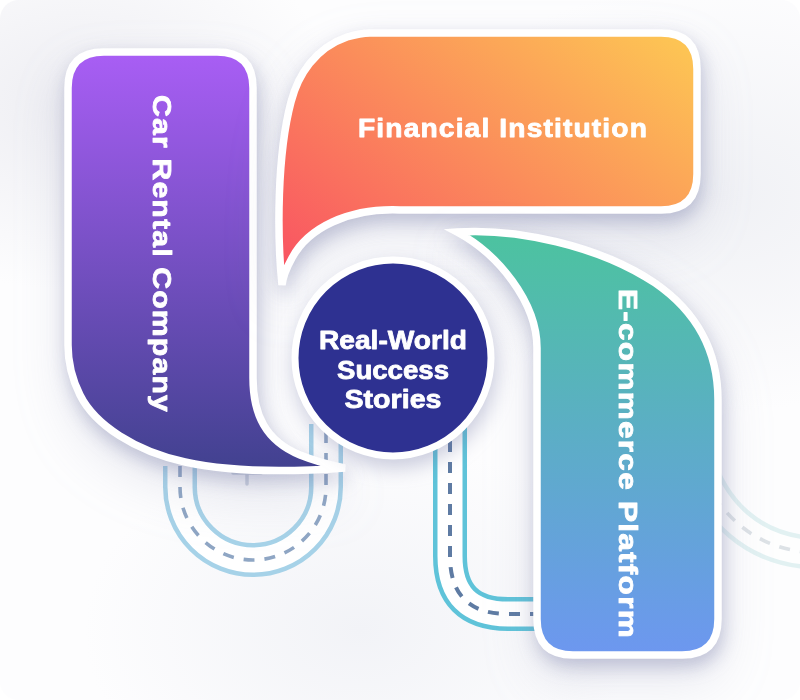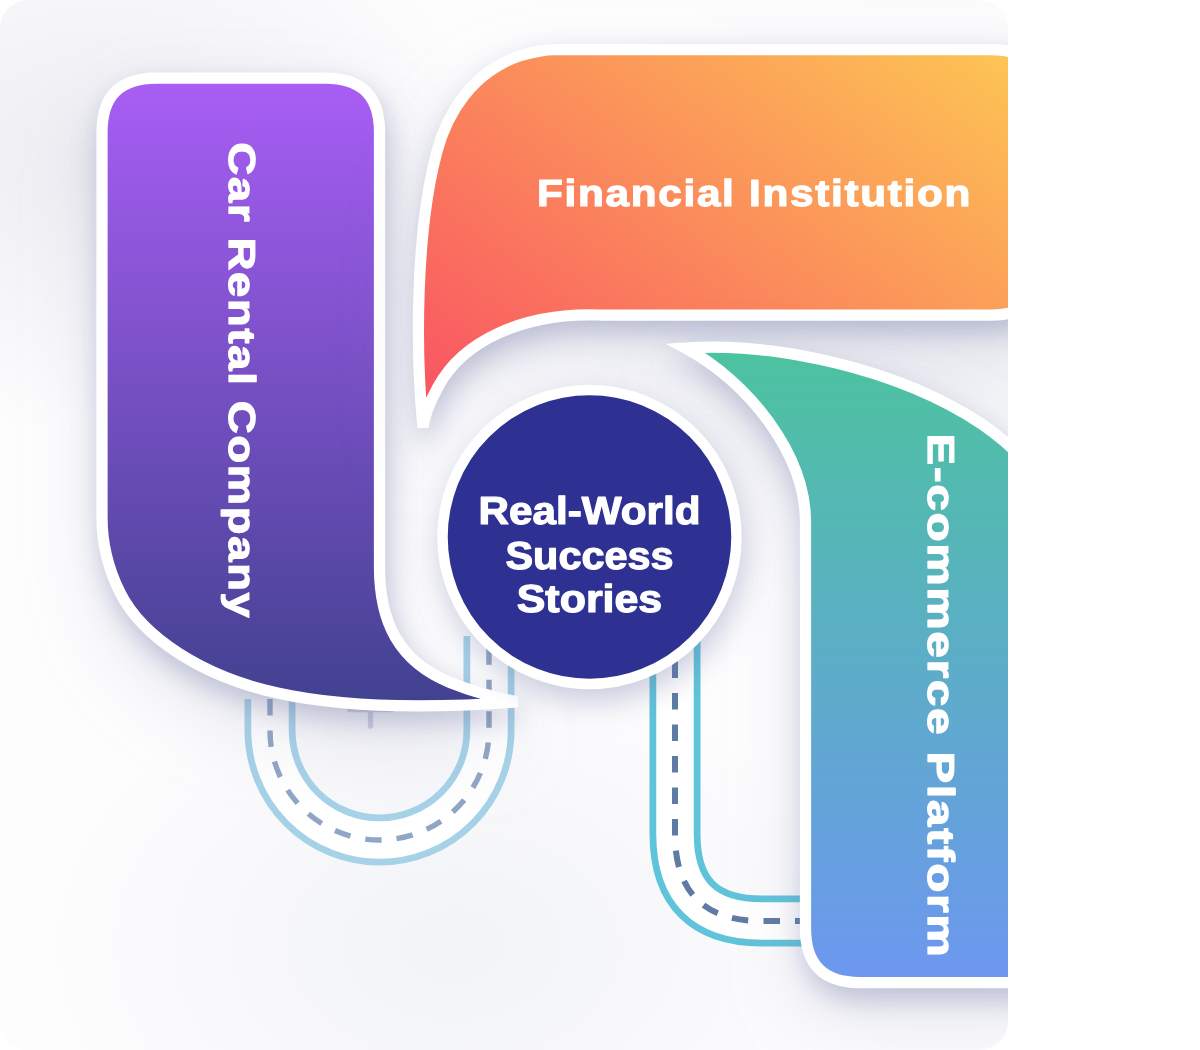--- a/index.html
+++ b/index.html
@@ -1,17 +1,17 @@
 <!DOCTYPE html>
 <html><head>
 <meta charset="utf-8">
 <style>
   html,body{margin:0;padding:0;background:#ffffff;}
   .stage{
-    position:relative;width:672px;height:700px;overflow:hidden;
+    position:relative;width:800px;height:700px;overflow:hidden;
     background:
       radial-gradient(420px 300px at 10% 15%, #ededf2 0%, rgba(237,237,242,0) 62%),
       radial-gradient(520px 360px at 90% 28%, #f0f1f5 0%, rgba(240,241,245,0) 60%),
       radial-gradient(460px 320px at 45% 90%, #f2f3f7 0%, rgba(242,243,247,0) 60%),
       #fdfdfe;
     font-family:"Liberation Sans", sans-serif;
     border-radius:19px;
   }
   svg{display:block;}
   .petal-shadow{filter:drop-shadow(2px 8px 9px rgba(104,108,158,0.35)) drop-shadow(0px 22px 24px rgba(140,145,180,0.18));}

